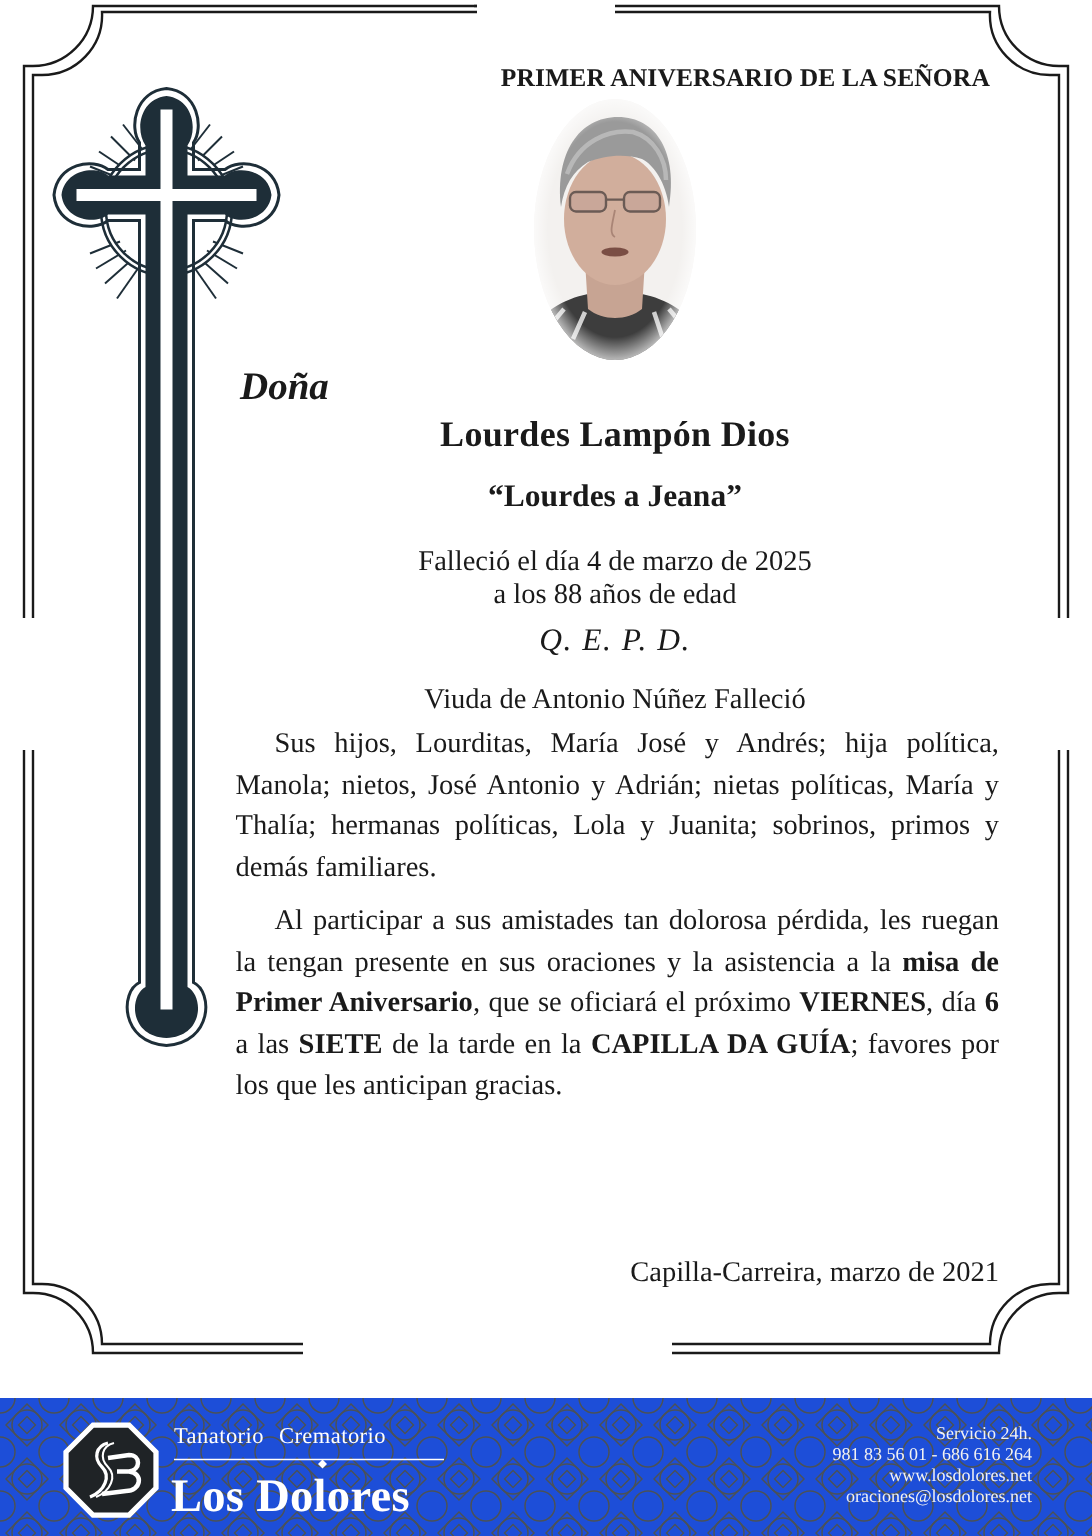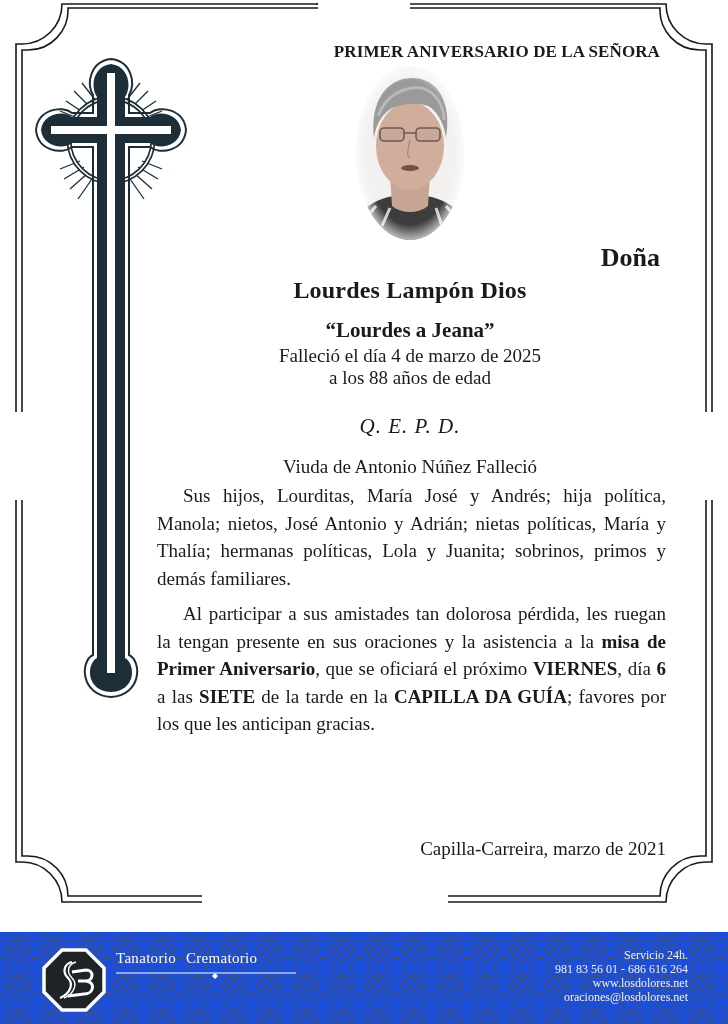--- a/index.html
+++ b/index.html
@@ -13,24 +13,24 @@
   .cross { position: absolute; left: 30px; top: 55px; width: 162px; height: 645px; }
 
   .header {
     position: absolute; left: 160px; width: 500px; top: 42px;
     text-align: right; font-weight: bold; font-size: 17px; letter-spacing: 0.1px;
   }
   .portrait {
     position: absolute; left: 356px; top: 66px; width: 108px; height: 174px;
     border-radius: 50% / 50%; overflow: hidden;
   }
-  .honorific { position: absolute; left: 160px; width: 500px; top: 243px; text-align: right; font-weight: bold; font-size: 26px; }
+  .honorific { position: absolute; left: 160px; width: 500px; top: 243px; text-align: left; font-weight: bold; font-size: 26px; font-style: italic; }
   .name { position: absolute; left: 150px; width: 520px; top: 277px; text-align: center; font-weight: bold; font-size: 24px; letter-spacing: 0.2px; }
   .nickname { position: absolute; left: 160px; width: 500px; top: 318px; text-align: center; font-weight: bold; font-size: 21px; }
-  .death { position: absolute; left: 160px; width: 500px; top: 345px; text-align: center; font-size: 19px; line-height: 22px; }
+  .death { position: absolute; left: 160px; width: 500px; top: 364px; text-align: center; font-size: 19px; line-height: 22px; }
   .qepd { position: absolute; left: 160px; width: 500px; top: 414px; text-align: center; font-size: 21px; font-style: italic; letter-spacing: 1px; }
   .widow { position: absolute; left: 160px; width: 500px; top: 456px; text-align: center; font-size: 19px; }
   .para {
     position: absolute; left: 157px; width: 509px;
     font-size: 19px; line-height: 27.5px; text-align: justify; text-indent: 26px;
   }
   .para1 { top: 482px; }
   .para2 { top: 600px; }
   .para b { font-weight: bold; }
   .place { position: absolute; right: 62px; top: 838px; font-size: 19px; }
@@ -192,20 +192,21 @@
     <path d="M30 14 C22 16 20 24 26 30 C32 36 28 46 18 50" fill="none" stroke="#ffffff" stroke-width="2.2"></path>
     <path d="M34 14 C26 16 24 24 30 30 C36 36 32 46 22 50" fill="none" stroke="#ffffff" stroke-width="1.4"></path>
     <path d="M30 24 L44 22 C52 22 52 32 44 33 C54 34 52 46 42 46 L26 48 M36 33 L44 33" fill="none" stroke="#ffffff" stroke-width="3"></path>
   </svg>
 
   <div class="brand-sub"><span>Tanatorio</span><span class="sep"></span><span>Crematorio</span></div>
   <svg class="brand-underline" viewBox="0 0 180 10" xmlns="http://www.w3.org/2000/svg">
     <line x1="0" y1="3" x2="180" y2="3" stroke="#ffffff" stroke-width="1"></line>
     <path d="M99 3 L102 6 L99 9 L96 6 Z" fill="#ffffff"></path>
   </svg>
+  <div class="brand-main">Los Dolores</div>
 
   <div class="contact">
     <div>Servicio 24h.</div>
     <div>981 83 56 01 - 686 616 264</div>
     <div>www.losdolores.net</div>
     <div>oraciones@losdolores.net</div>
   </div>
 </div>
 
 </body></html>

